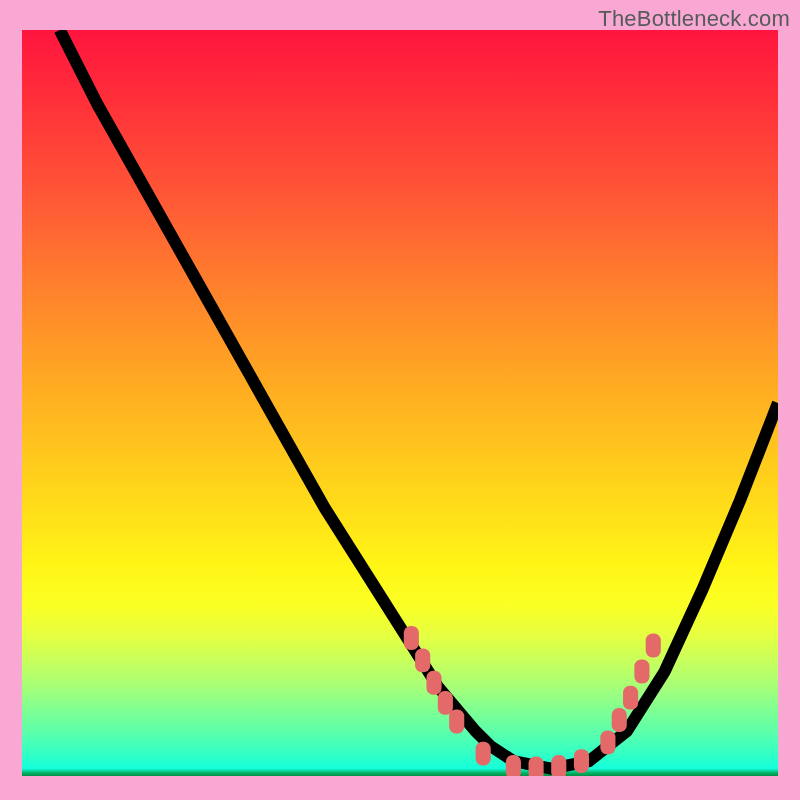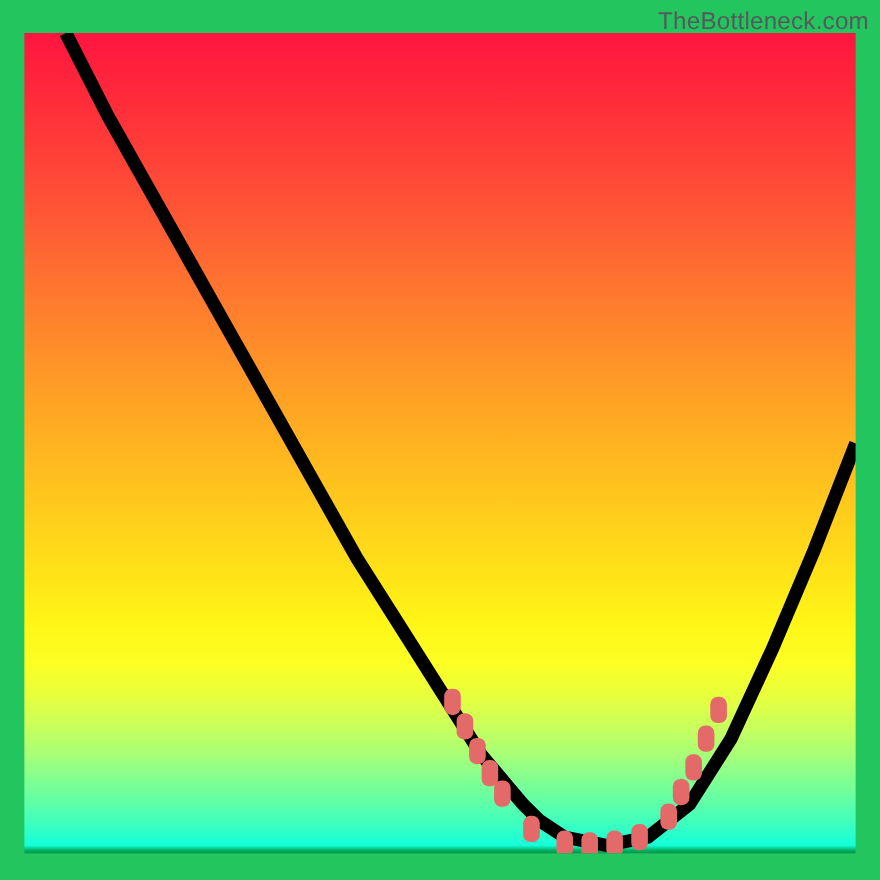--- a/index.html
+++ b/index.html
@@ -8,21 +8,21 @@
     width: 800px;
     height: 800px;
     background: #000;
     overflow: hidden;
     font-family: Arial, Helvetica, sans-serif;
   }
   .outer {
     position: relative;
     width: 800px;
     height: 800px;
-    background: #22c55e;
+    background: #f9a8d4;
   }
   .watermark {
     position: absolute;
     top: 6px;
     right: 10px;
     color: #555a5a;
     font-size: 22px;
     font-weight: 500;
     letter-spacing: 0.2px;
     z-index: 50;

